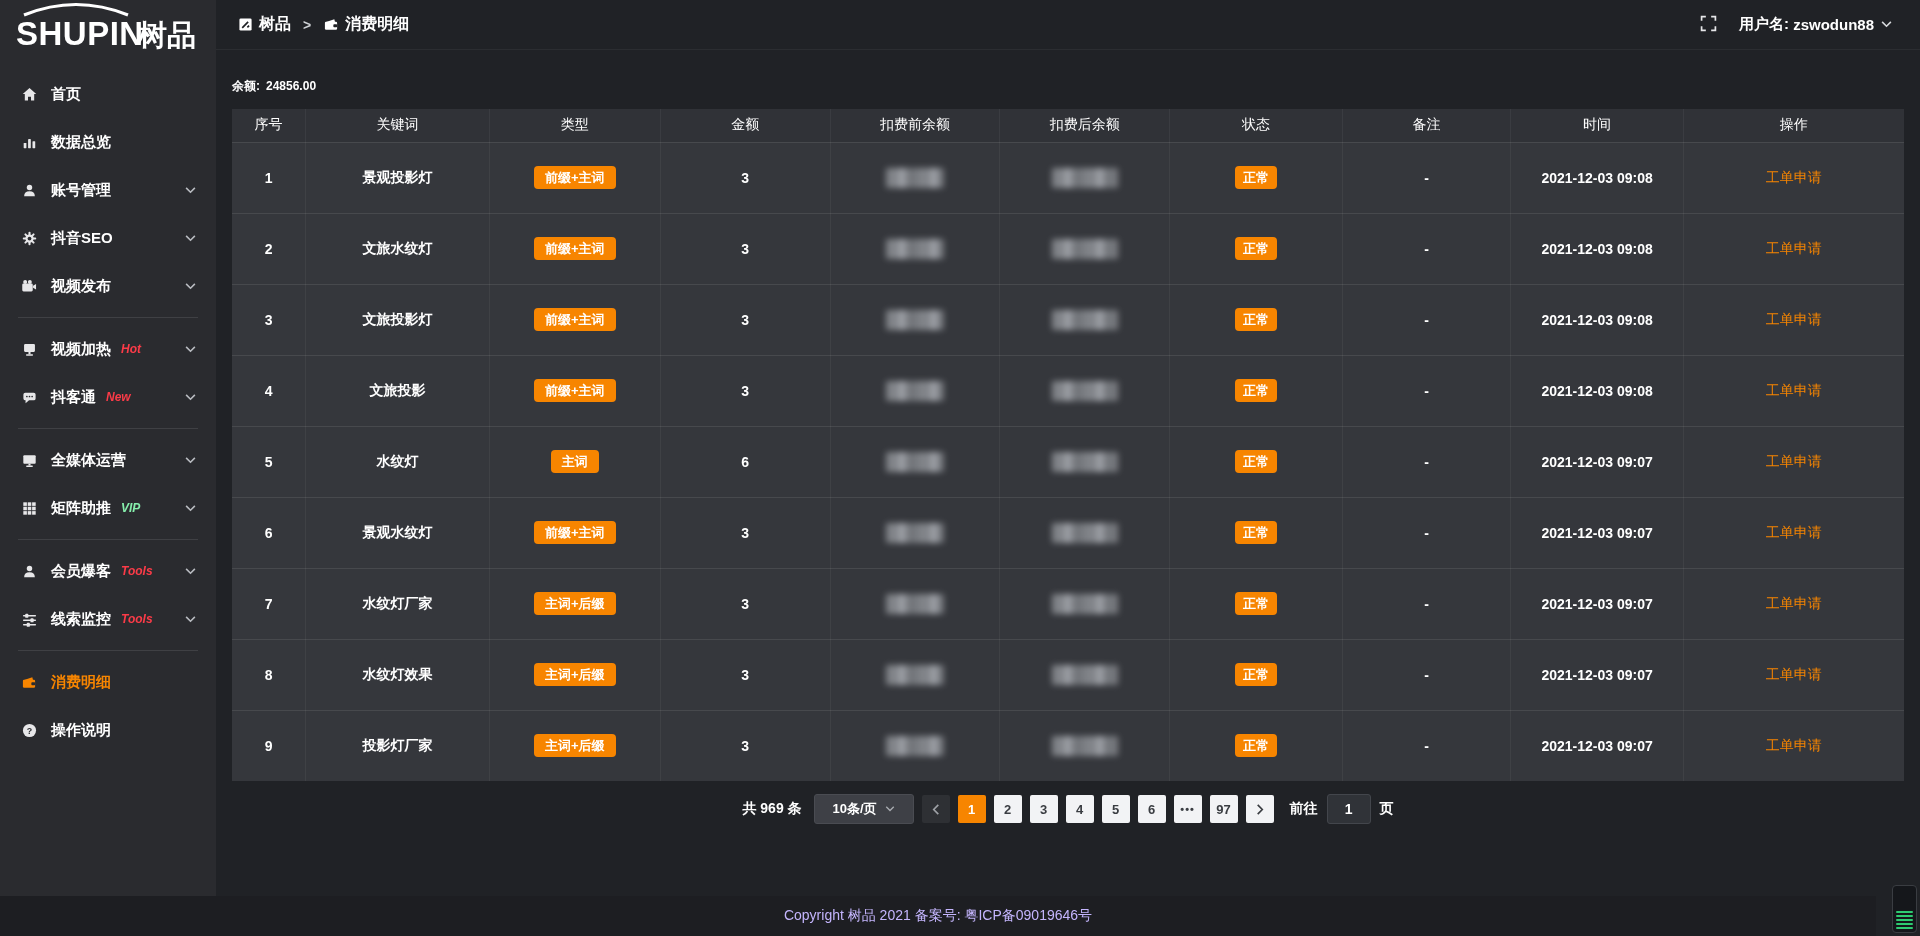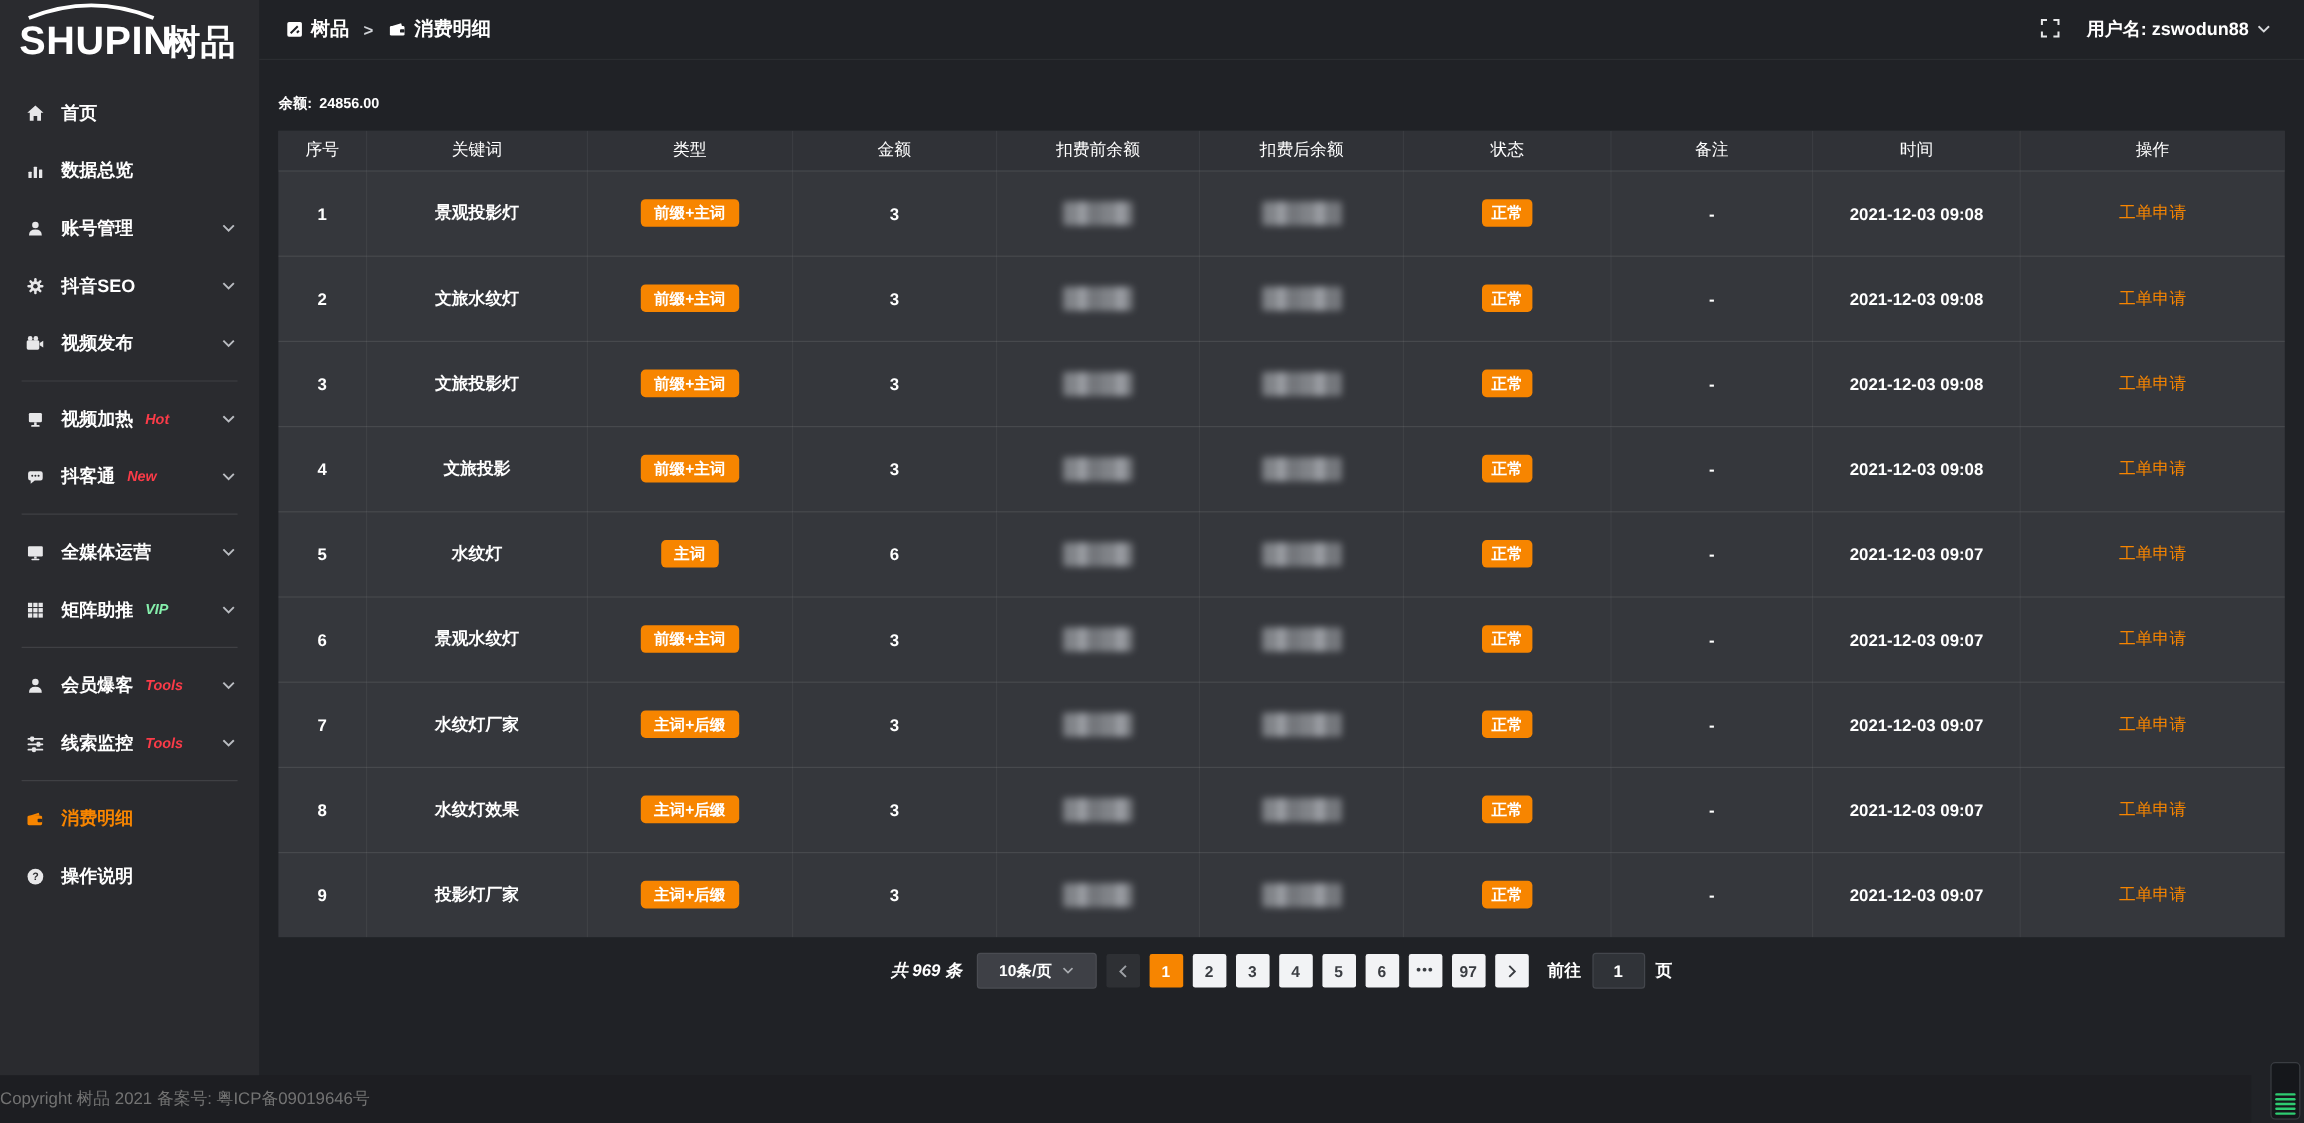--- a/index.html
+++ b/index.html
@@ -53,35 +53,35 @@
   .badge-sm { padding:5px 8px; }
   .blur { display:inline-block; height:20px; border-radius:2px; opacity:.8; vertical-align:middle;
           background:repeating-linear-gradient(90deg,#94979c 0 12px,#b4b7bd 12px 20px,#84878c 20px 32px);
           filter:blur(3px); }
   .b1 { width:58px; }
   .b2 { width:66px; }
   .action-link { color:#f78500; font-weight:400; cursor:pointer; text-decoration:none; font-size:14px; }
 
   
   .pagination { margin-top:13px; display:flex; align-items:center; justify-content:center; gap:8px; font-size:14px; }
-  .pg-total { font-weight:600; margin-right:4px;font-style:italic; }
+  .pg-total { font-weight:600; margin-right:4px; }
   .pg-size { display:flex; align-items:center; justify-content:center; gap:8px; width:100px; height:30px;
              background:#3e4046; border:1px solid #4a4c52; border-radius:3px; cursor:pointer; font-size:13px; font-weight:600; }
   .pg-size .chev { color:#a9acb1; display:flex; }
   .pg-btn { min-width:28px; height:28px; display:inline-flex; align-items:center; justify-content:center;
             background:#f2f3f5; color:#3a3d42; font-size:13px; font-weight:700; border-radius:2px; cursor:pointer; }
   .pg-btn.prev { background:#2e3034; color:#9ea1a6; }
   .pg-btn.active { background:#f78500; color:#fff; }
   .pg-jump { display:flex; align-items:center; gap:9px; margin-left:8px; font-weight:600; }
   .pg-input { width:44px; height:30px; background:#303338; border:1px solid #43464c; border-radius:3px;
               color:#fff; text-align:center; font-size:14px; font-weight:600; font-family:inherit; }
 
   
   .footer { position:absolute; left:0; right:0; bottom:0; height:40px; background:#1d1e22; width:1876px;
-            display:flex; align-items:center; justify-content:flex-start; font-size:14px; color:#737373; z-index:5; }
+            display:flex; align-items:center; justify-content:center; font-size:14px; color:#c4b5fd; z-index:5; }
 
   .corner-widget { position:absolute; right:3px; bottom:3px; width:25px; height:48px; background:#15171b;
                    border:1px solid #3a3d42; border-radius:4px; z-index:6; cursor:pointer;
                    display:flex; flex-direction:column; justify-content:flex-end; padding:3px; gap:2px; }
   .corner-widget i { display:block; height:2px; background:#2ecc71; border-radius:1px; }
 </style>
 </head>
 <body>
 
 <div class="app">

